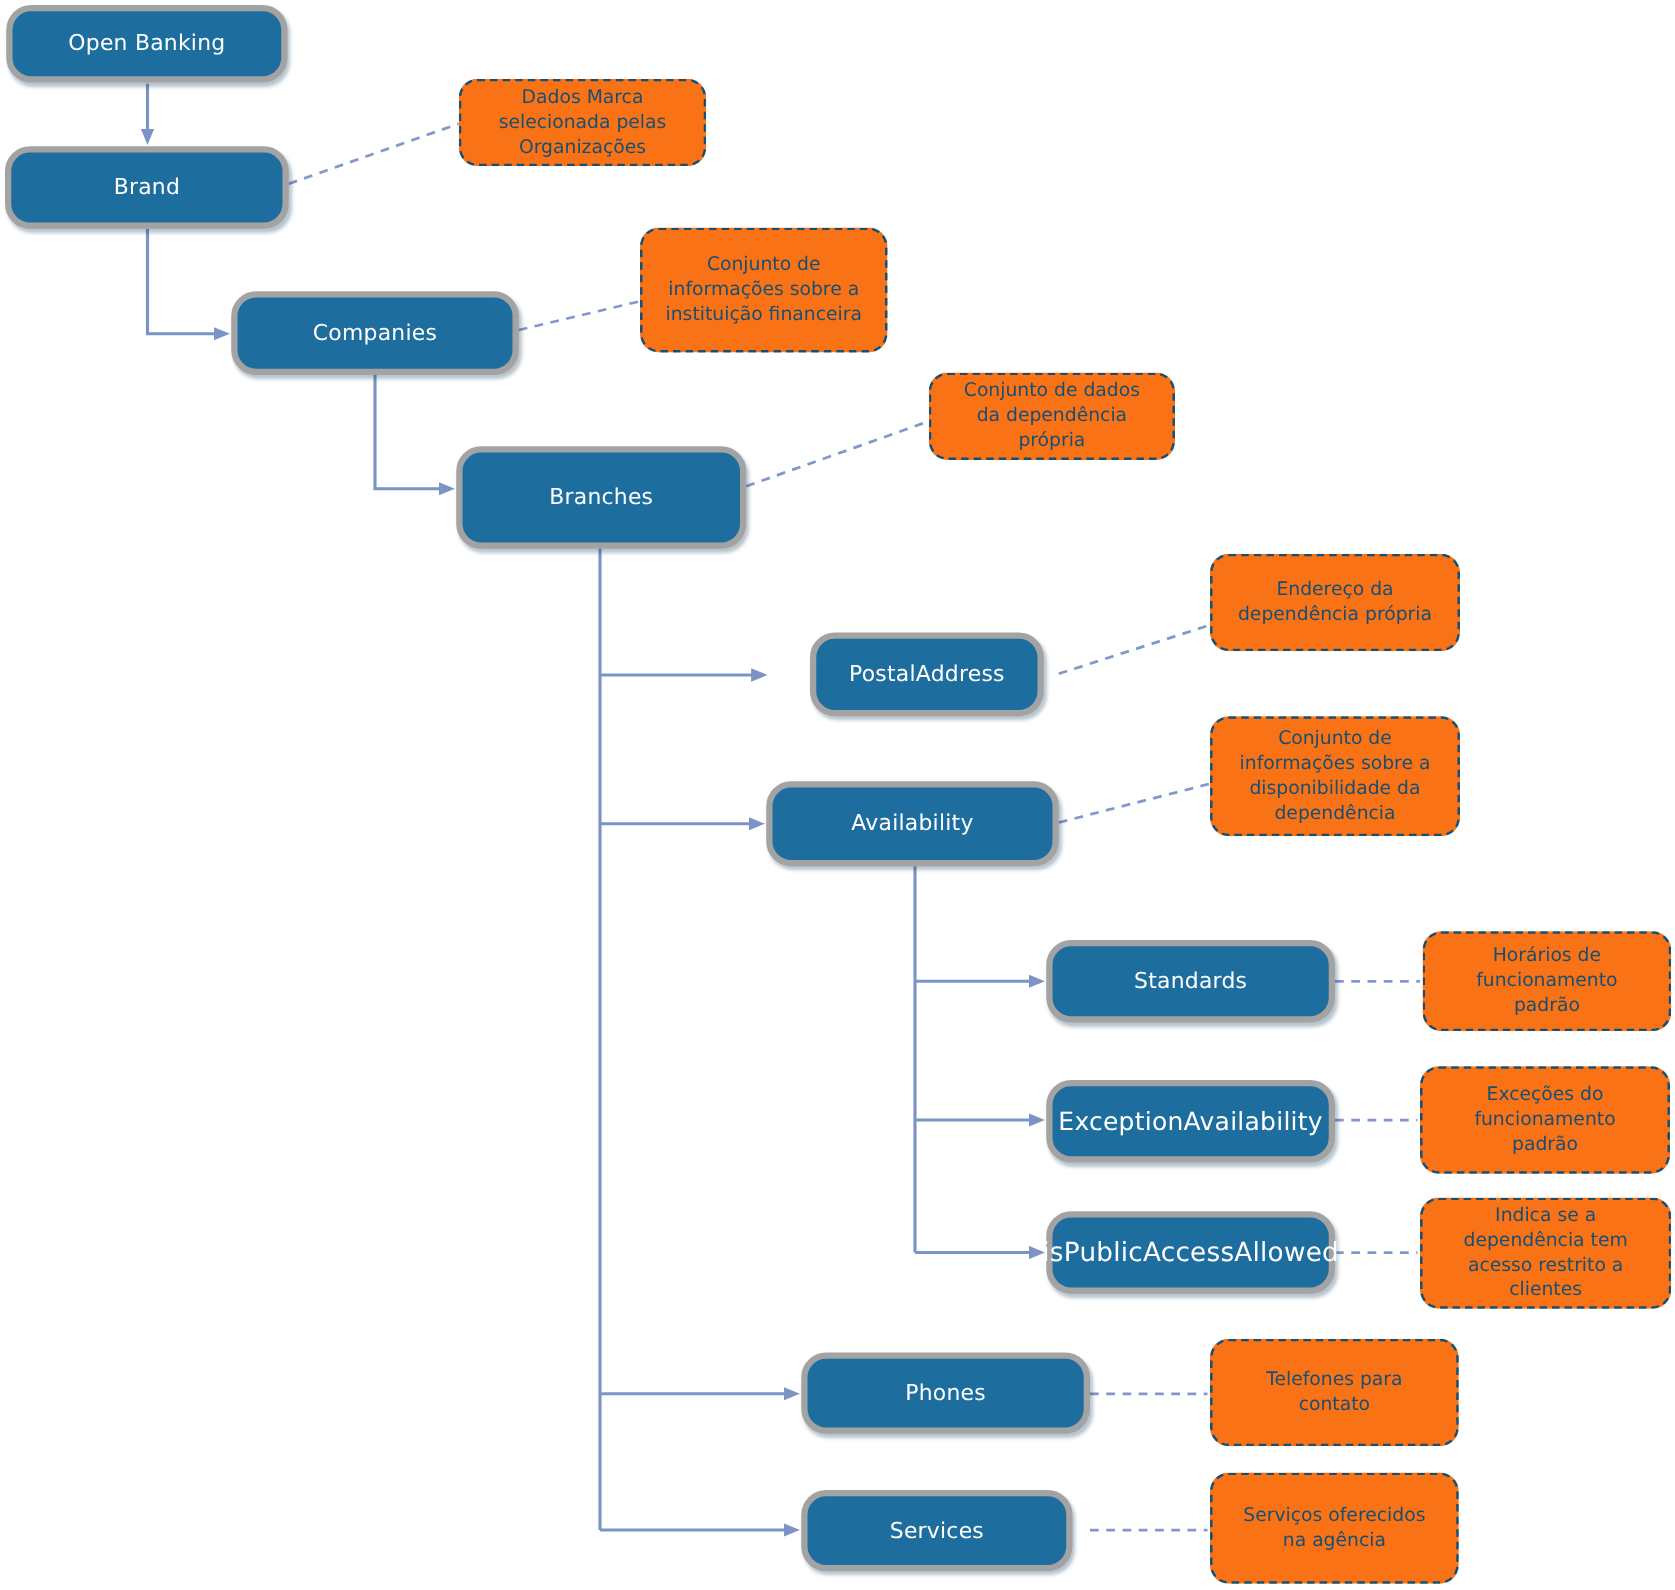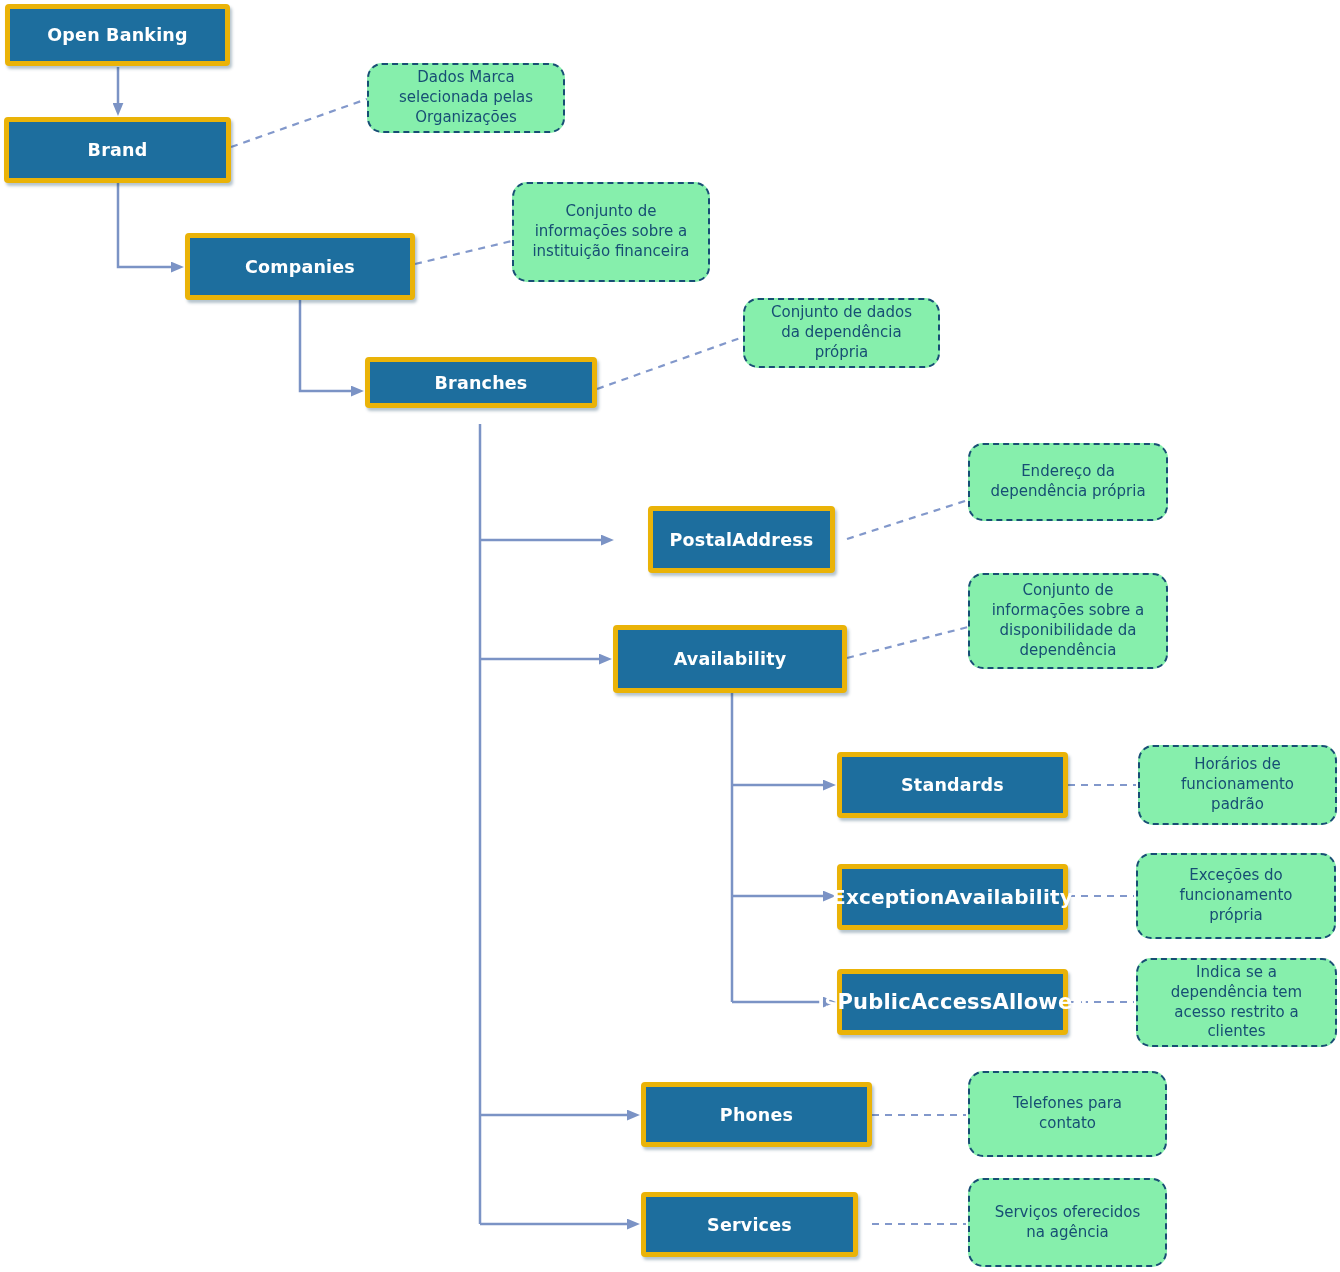--- a/index.html
+++ b/index.html
@@ -24,36 +24,36 @@
   }
   .connectors path.dashed {
     fill: none;
     stroke: #8298cb;
     stroke-width: 2.2;
     stroke-dasharray: 7 6;
   }
   .node {
     position: absolute;
     background: #1d6e9e;
-    border: 5px solid #eab308;
-    border-radius: 4px;
+    border: 5px solid #a3a3a3;
+    border-radius: 20px;
     box-shadow: 2px 3px 3px rgba(13, 59, 88, 0.30);
     display: flex;
     align-items: center;
     justify-content: center;
     color: #ffffff;
     font-size: 17.5px;
-    font-weight: 700;
+    font-weight: 400;
     letter-spacing: 0.2px;
     text-align: center;
     white-space: nowrap;
   }
   .note {
     position: absolute;
-    background: #86efac;
+    background: #f97316;
     border: 2px dashed #174e74;
     border-radius: 15px;
     display: flex;
     align-items: center;
     justify-content: center;
     color: #174e74;
     font-size: 15px;
     line-height: 1.33;
     text-align: center;
     padding: 0 14px;
@@ -103,21 +103,21 @@
   </div>
 
   <div class="node" style="left:4px;top:117px;width:227px;height:66px">
     <span>Brand</span>
   </div>
 
   <div class="node" style="left:185px;top:233px;width:230px;height:67px">
     <span>Companies</span>
   </div>
 
-  <div class="node" style="left:365px;top:357px;width:232px;height:51px">
+  <div class="node" style="left:365px;top:357px;width:232px;height:82px">
     <span>Branches</span>
   </div>
 
   <div class="node" style="left:648px;top:506px;width:187px;height:67px">
     <span>PostalAddress</span>
   </div>
 
   <div class="node" style="left:613px;top:625px;width:234px;height:68px">
     <span>Availability</span>
   </div>
@@ -160,21 +160,21 @@
 
   <div class="note" style="left:968px;top:573px;width:200px;height:96px">
     <span>Conjunto de informações sobre a disponibilidade da dependência</span>
   </div>
 
   <div class="note" style="left:1138px;top:745px;width:199px;height:80px">
     <span>Horários de funcionamento padrão</span>
   </div>
 
   <div class="note" style="left:1136px;top:853px;width:200px;height:86px">
-    <span>Exceções do funcionamento própria</span>
+    <span>Exceções do funcionamento padrão</span>
   </div>
 
   <div class="note" style="left:1136px;top:958px;width:201px;height:89px">
     <span>Indica se a dependência tem acesso restrito a clientes</span>
   </div>
 
   <div class="note" style="left:968px;top:1071px;width:199px;height:86px">
     <span>Telefones para contato</span>
   </div>
 

